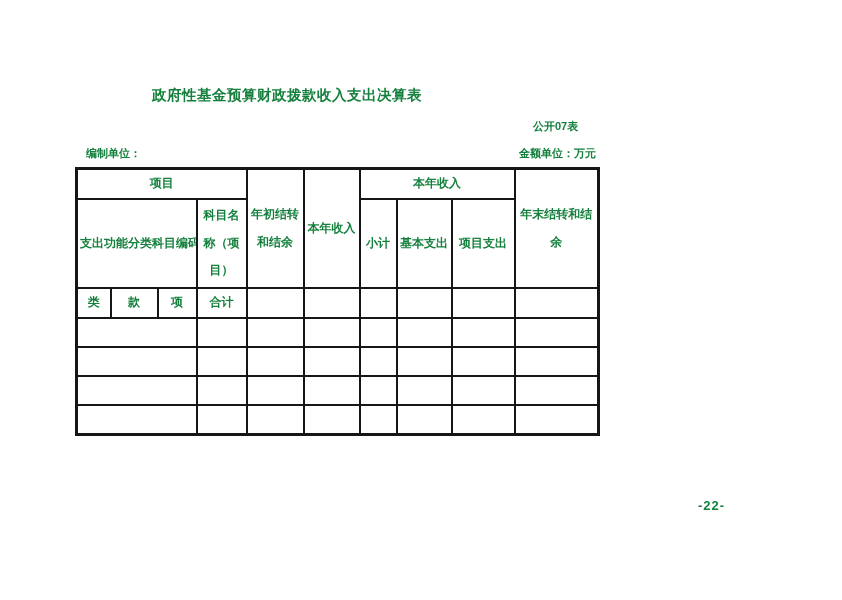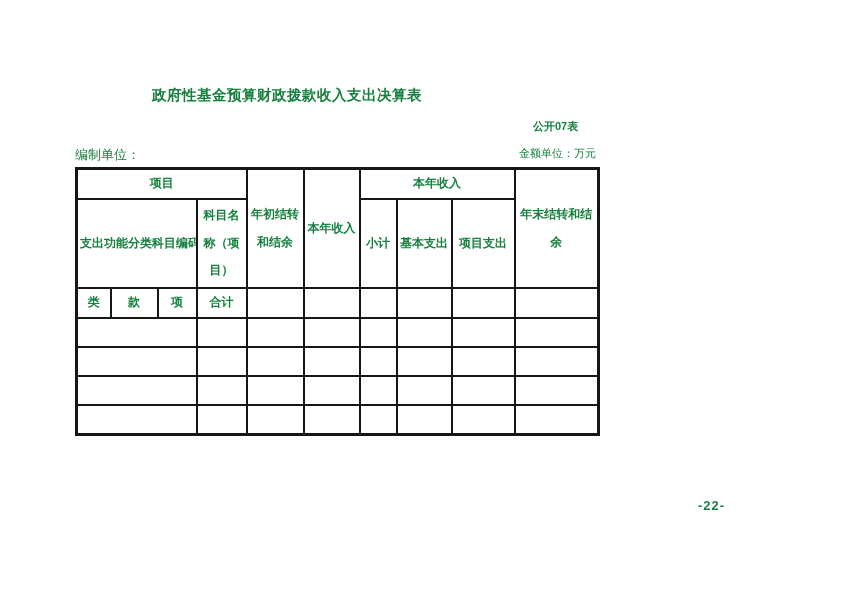--- a/index.html
+++ b/index.html
@@ -28,32 +28,32 @@
   .form-number {
     position: absolute;
     left: 533px;
     top: 119px;
     font-size: 11px;
     font-weight: bold;
     white-space: nowrap;
   }
   .prepared-by {
     position: absolute;
-    left: 75px;
+    left: 86px;
     top: 146px;
-    font-size: 13px;
-    font-weight: normal;
+    font-size: 11px;
+    font-weight: bold;
     white-space: nowrap;
   }
   .amount-unit {
     position: absolute;
     left: 519px;
     top: 146px;
     font-size: 11px;
-    font-weight: normal;
+    font-weight: bold;
     white-space: nowrap;
   }
   table.budget {
     position: absolute;
     left: 75px;
     top: 167px;
     width: 522px;
     border-collapse: collapse;
     table-layout: fixed;
     border: 3px solid #161616;

